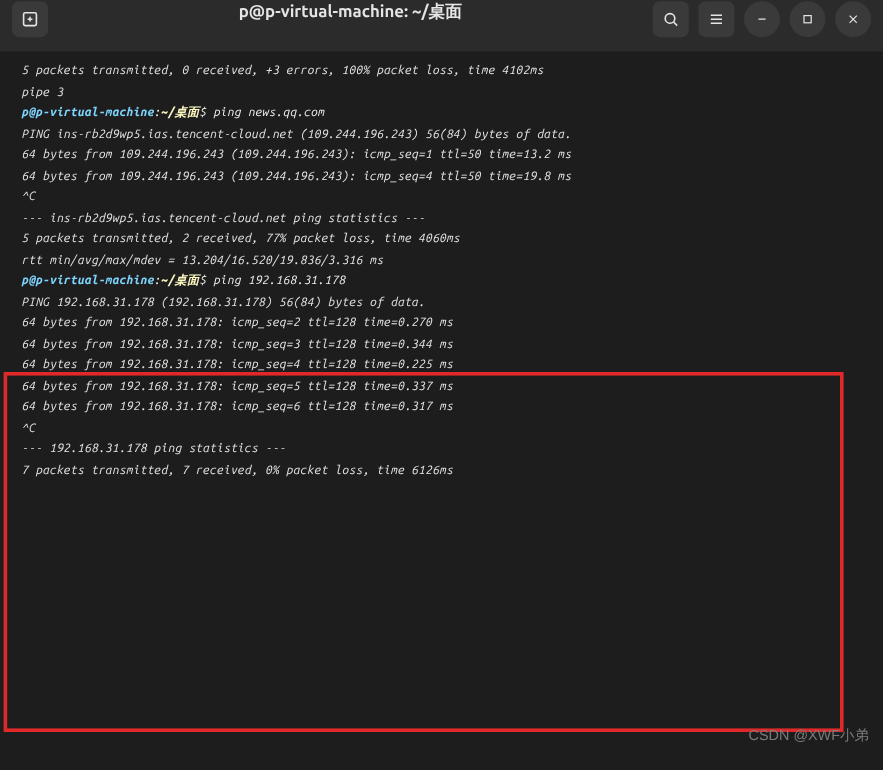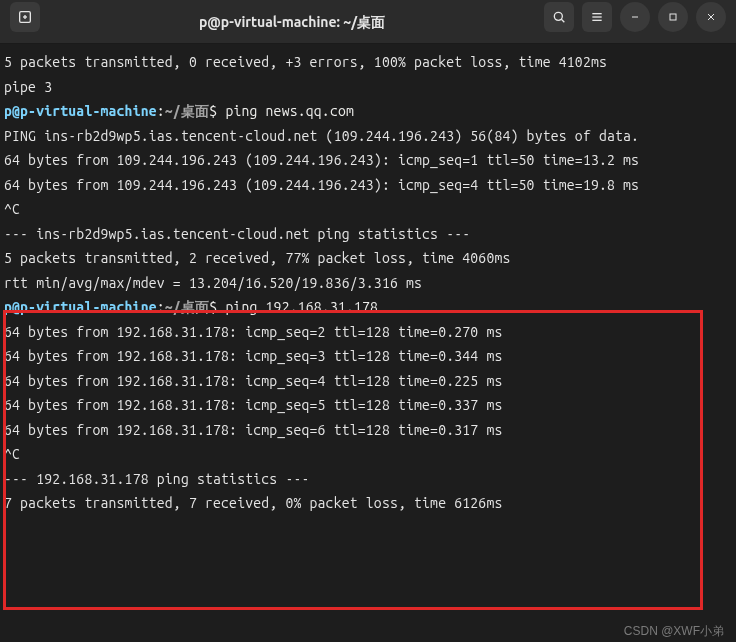--- a/index.html
+++ b/index.html
@@ -1,30 +1,30 @@
 <!DOCTYPE html>
 <html><head>
 <meta charset="utf-8">
 <style>
 * { margin: 0; padding: 0; box-sizing: border-box; }
 body { width: 736px; height: 642px; background: #1d1d1d; font-family: "Ubuntu Mono", "DejaVu Sans Mono", monospace; font-size: 14px; color: #e5e5e5; overflow: hidden; position: relative; }
-.titlebar { height: 44px; background: #2b2b2b; display: flex; align-items: flex-end; padding: 11px 10px; gap: 8px; border-bottom: 1px solid #1a1a1a; }
+.titlebar { height: 44px; background: #2b2b2b; display: flex; align-items: flex-start; padding: 1px 10px; gap: 8px; border-bottom: 1px solid #1a1a1a; }
 .tb-btn { width: 30px; height: 30px; border-radius: 6px; background: #3a3a3a; display: flex; align-items: center; justify-content: center; color: #e5e5e5; cursor: pointer; }
 .tb-btn svg { width: 16px; height: 16px; stroke: #e5e5e5; fill: none; stroke-width: 2; }
 .tb-title { flex: 1; text-align: center; font-family: Ubuntu, sans-serif; font-size: 14px; font-weight: bold; color: #e5e5e5; }
 .tb-right { display: flex; gap: 8px; }
 .win-btn { width: 30px; height: 30px; border-radius: 50%; background: #3a3a3a; display: flex; align-items: center; justify-content: center; cursor: pointer; }
 .win-btn svg { width: 12px; height: 12px; stroke: #e5e5e5; fill: none; stroke-width: 2; }
-.terminal { padding: 6px 0 0 0; line-height: 1.75; font-size: 14px; letter-spacing: 0.2px; }
+.terminal { padding: 6px 0 0 14px; line-height: 1.75; font-size: 10px; letter-spacing: 0.2px; font-style: italic; }
 .line { white-space: pre; padding: 0 4px; }
 .user { color: #7dd3fc; font-weight: bold; }
-.path { color: #a3a3a3; font-weight: bold; }
+.path { color: #fef9c3; font-weight: bold; }
 .white { color: #eeeeec; }
 .highlight-box { border: 3px solid #e02828; position: absolute; left: 3px; top: 310px; width: 700px; height: 300px; pointer-events: none; }
-.watermark { position: absolute; right: 12px; bottom: 2px; font-family: sans-serif; font-size: 12px; color: #7a7a7a; }
+.watermark { position: absolute; right: 12px; bottom: 20px; font-family: sans-serif; font-size: 12px; color: #7a7a7a; }
 </style>
 </head>
 <body>
 
 <div class="titlebar">
   <div class="tb-btn">
     <svg viewBox="0 0 24 24">
         <rect x="4" y="4" width="16" height="16" rx="2"></rect>
         <line x1="12" y1="9" x2="12" y2="15"></line>
         <line x1="9" y1="12" x2="15" y2="12"></line>
@@ -69,20 +69,21 @@
   <div class="line">pipe 3</div>
   <div class="line"><span class="user">p@p-virtual-machine</span><span class="white">:</span><span class="path">~/桌面</span><span class="white">$</span><span class="white"> ping news.qq.com</span></div>
   <div class="line">PING ins-rb2d9wp5.ias.tencent-cloud.net (109.244.196.243) 56(84) bytes of data.</div>
   <div class="line">64 bytes from 109.244.196.243 (109.244.196.243): icmp_seq=1 ttl=50 time=13.2 ms</div>
   <div class="line">64 bytes from 109.244.196.243 (109.244.196.243): icmp_seq=4 ttl=50 time=19.8 ms</div>
   <div class="line">^C</div>
   <div class="line">--- ins-rb2d9wp5.ias.tencent-cloud.net ping statistics ---</div>
   <div class="line">5 packets transmitted, 2 received, 77% packet loss, time 4060ms</div>
   <div class="line">rtt min/avg/max/mdev = 13.204/16.520/19.836/3.316 ms</div>
   <div class="line"><span class="user">p@p-virtual-machine</span><span class="white">:</span><span class="path">~/桌面</span><span class="white">$</span><span class="white"> ping 192.168.31.178</span></div>
+  <div class="line">PING 192.168.31.178 (192.168.31.178) 56(84) bytes of data.</div>
   <div class="line">64 bytes from 192.168.31.178: icmp_seq=2 ttl=128 time=0.270 ms</div>
   <div class="line">64 bytes from 192.168.31.178: icmp_seq=3 ttl=128 time=0.344 ms</div>
   <div class="line">64 bytes from 192.168.31.178: icmp_seq=4 ttl=128 time=0.225 ms</div>
   <div class="line">64 bytes from 192.168.31.178: icmp_seq=5 ttl=128 time=0.337 ms</div>
   <div class="line">64 bytes from 192.168.31.178: icmp_seq=6 ttl=128 time=0.317 ms</div>
   <div class="line">^C</div>
   <div class="line">--- 192.168.31.178 ping statistics ---</div>
   <div class="line">7 packets transmitted, 7 received, 0% packet loss, time 6126ms</div>
 </div>
 

